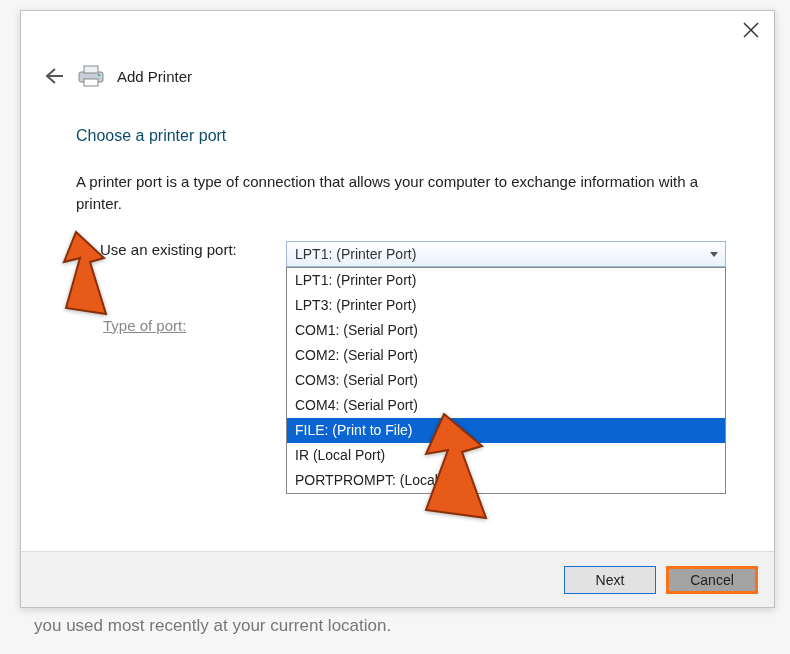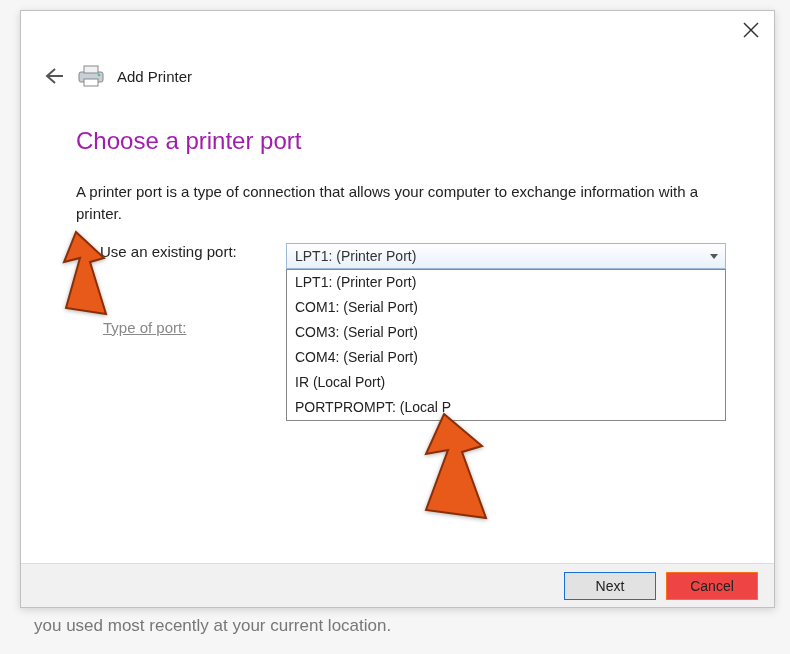--- a/index.html
+++ b/index.html
@@ -69,30 +69,30 @@
   .printer-icon svg { width:28px; height:22px; }
   .header-title {
     font-size: 15px;
     color: #222;
   }
   .content {
     padding: 34px 48px 0 55px;
     position:relative;
   }
   .page-heading {
-    font-size: 24px;
-    color: #a21caf;
+    font-size: 16px;
+    color: #0c4a6e;
     font-weight: 400;
     margin-bottom: 26px;
   }
   .description {
     font-size: 15px;
     line-height: 1.45;
     color: #222;
-    margin-bottom: 18px;
+    margin-bottom: 26px;
   }
   .row {
     display: flex;
     align-items: flex-start;
     margin-bottom: 20px;
   }
   .radio-col {
     width: 210px;
     display:flex;
     align-items:flex-end;
@@ -149,36 +149,36 @@
     cursor:pointer;
     line-height:1.5;
   }
   .dropdown .item.selected {
     background:#0a64d1;
     color:#fff;
   }
   .footer {
     position:absolute;
     bottom:0; left:0; right:0;
-    height:44px;
+    height:56px;
     background:#f1f1f1;
     border-top:1px solid #ddd;
     display:flex;
     align-items:center;
     justify-content:flex-end;
     gap:10px;
     padding-right:16px;
   }
   .btn {
     min-width:92px;
     height:28px;
     font-size:14px;
     color:#222;
-    border:1px solid #f97316;
-    background:#ef4444;
+    border:3px solid #f97316;
+    background:#a3a3a3;
     cursor:pointer;
   }
   .btn.primary {
     border:1.5px solid #1a6fd6;
     background:#e2e2e2;
   }
   .below-text {
     position:absolute;
     left:34px;
     top:616px;
@@ -241,23 +241,26 @@
         <div class="combo">
           <span>LPT1: (Printer Port)</span>
           <span class="chev">
             <svg viewBox="0 0 10 10">
                 <polygon points="1,3 9,3 5,8"></polygon>
               </svg>
           </span>
         </div>
         <div class="dropdown" id="dropdown">
             <div class="item">LPT1: (Printer Port)</div>
+            <div class="item">LPT3: (Printer Port)</div>
             <div class="item">COM1: (Serial Port)</div>
+            <div class="item">COM2: (Serial Port)</div>
             <div class="item">COM3: (Serial Port)</div>
             <div class="item">COM4: (Serial Port)</div>
+            <div class="item selected">FILE: (Print to File)</div>
             <div class="item">IR (Local Port)</div>
             <div class="item">PORTPROMPT: (Local P</div>
           </div>
       </div>
     </div>
 
     <div class="row">
       <div class="radio-col">
         <span class="radio"></span>
       </div>

